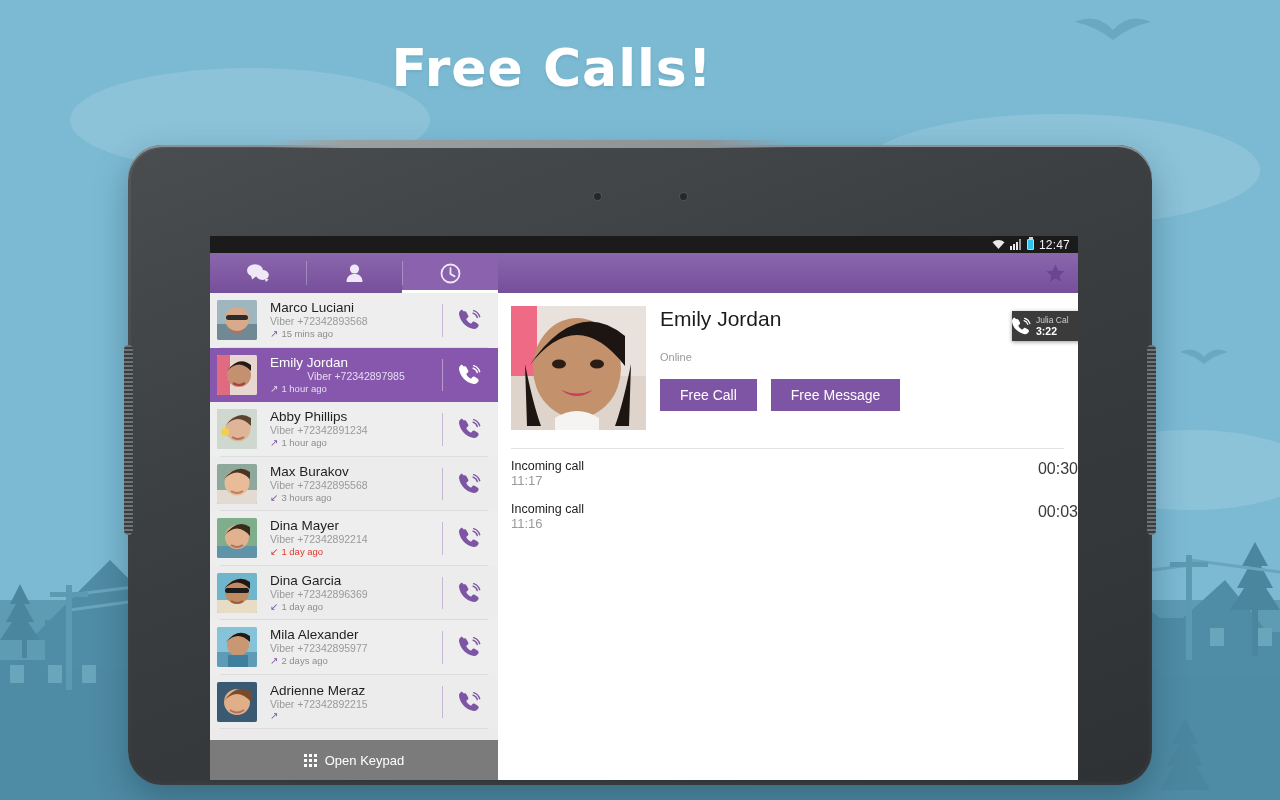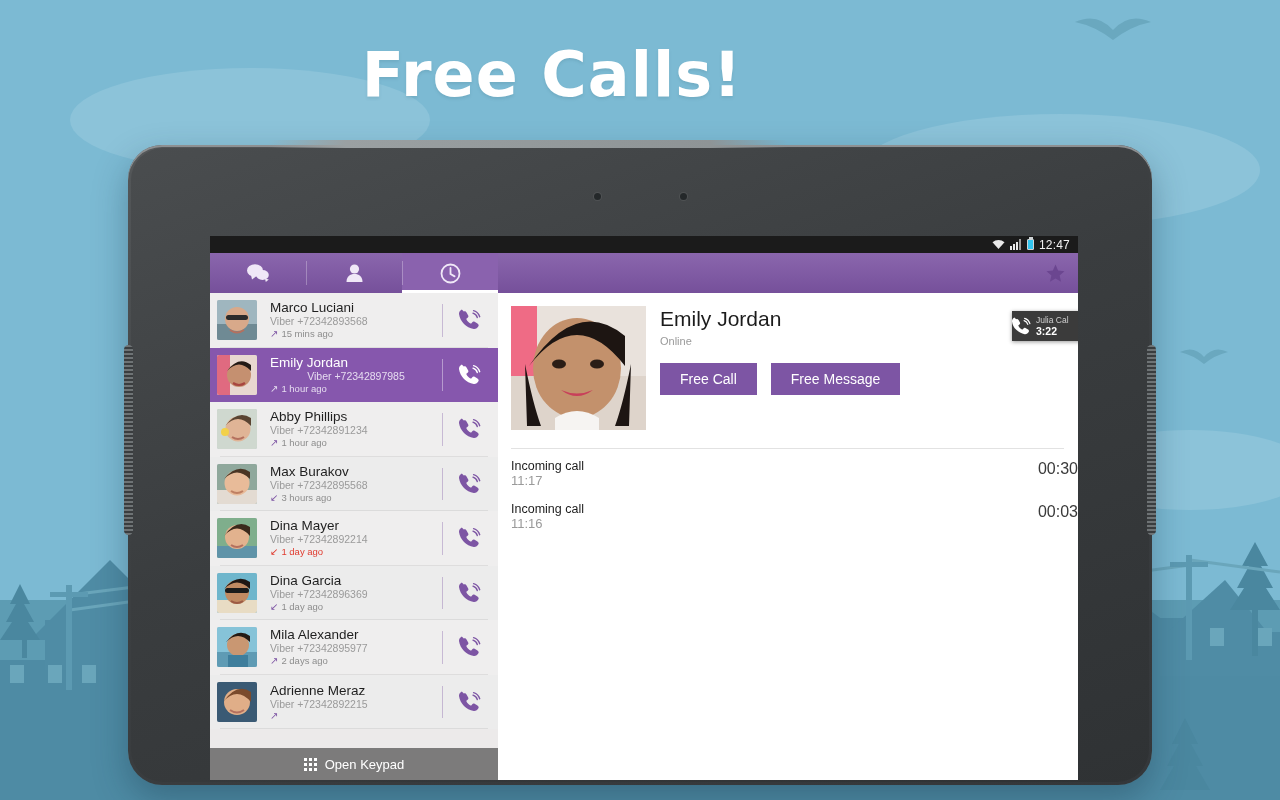--- a/index.html
+++ b/index.html
@@ -9,21 +9,21 @@
     background:#7cbad3;
     position:relative;
   }
 
   
   #scene { position:absolute; inset:0; width:1280px; height:800px; }
 
   
   .promo {
     position:absolute; top:38px; left:0; width:1104px;
-    text-align:center; font-size:62px; font-weight:bold;
+    text-align:center; font-size:52px; font-weight:bold;
     color:#ffffff; letter-spacing:1px;
     font-family:"DejaVu Sans", sans-serif;
     text-shadow:0 2px 3px rgba(60,110,130,.18);
   }
 
   
   .tablet {
     position:absolute; left:128px; top:145px;
     width:1024px; height:640px;
     border-radius:34px;
@@ -134,37 +134,37 @@
   }
   .callbtn:before{
     content:""; position:absolute; left:0; top:11px; bottom:11px; width:1px;
     background:rgba(125,85,164,.35);
   }
   .row.sel .callbtn:before{ background:rgba(255,255,255,.4); }
   .callbtn svg{ fill:#7d55a4; }
   .row.sel .callbtn svg{ fill:#ffffff; }
 
   .keypad-bar{
-    position:absolute; left:0; right:0; bottom:0; height:32px;
+    position:absolute; left:0; right:0; bottom:0; height:40px;
     background:rgba(105,105,105,.86);
     display:flex; align-items:center; justify-content:center; gap:8px;
     color:#fff; font-size:13px;
   }
   .grid-icon{ width:13px; height:13px; display:grid; grid-template-columns:repeat(3,3px);
               grid-template-rows:repeat(3,3px); gap:2px; }
   .grid-icon i{ background:#fff; display:block; }
 
   
   .detail{ flex:1; background:#fff; position:relative; padding:13px 0 0 13px; }
   .det-top{ display:flex; }
   .det-photo{ width:135px; height:124px; flex:0 0 135px; overflow:hidden; background:#d8c4bb; }
   .det-photo svg{ display:block; width:100%; height:100%; }
   .det-info{ padding-left:14px; flex:1; }
   .det-name{ font-size:21px; color:#1c1c1c; line-height:25px; }
-  .det-status{ font-size:11px; color:#9a9a9a; margin-top:4px; }
+  .det-status{ font-size:11px; color:#9a9a9a; margin-top:20px; }
   .det-btns{ margin-top:16px; display:flex; gap:14px; }
   .pbtn{
     background:#7d55a4; color:#fff; font-size:14px;
     padding:8px 20px; border:none; cursor:pointer;
   }
   .log-sep{ margin:18px 14px 0 0; height:1px; background:#e2e2e2; margin-left:0; }
   .log{ margin-top:0; }
   .log-item{ display:flex; align-items:flex-start; padding:10px 0 4px 0; }
   .log-main{ flex:1; }
   .log-title{ font-size:12.5px; color:#1c1c1c; line-height:15px; }

